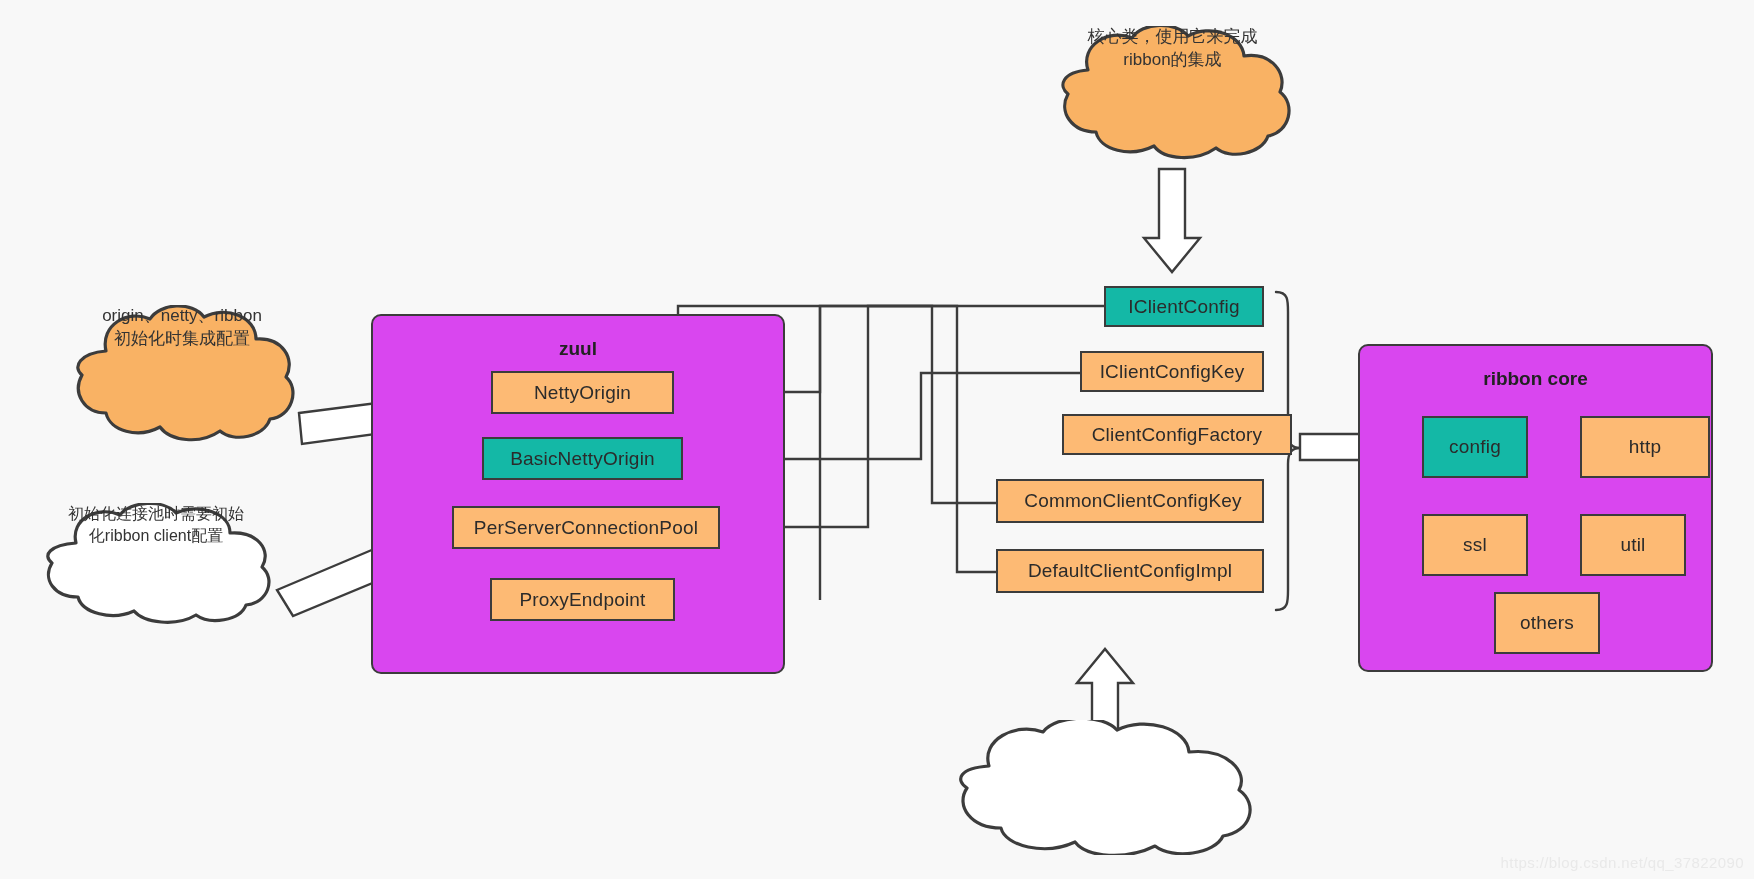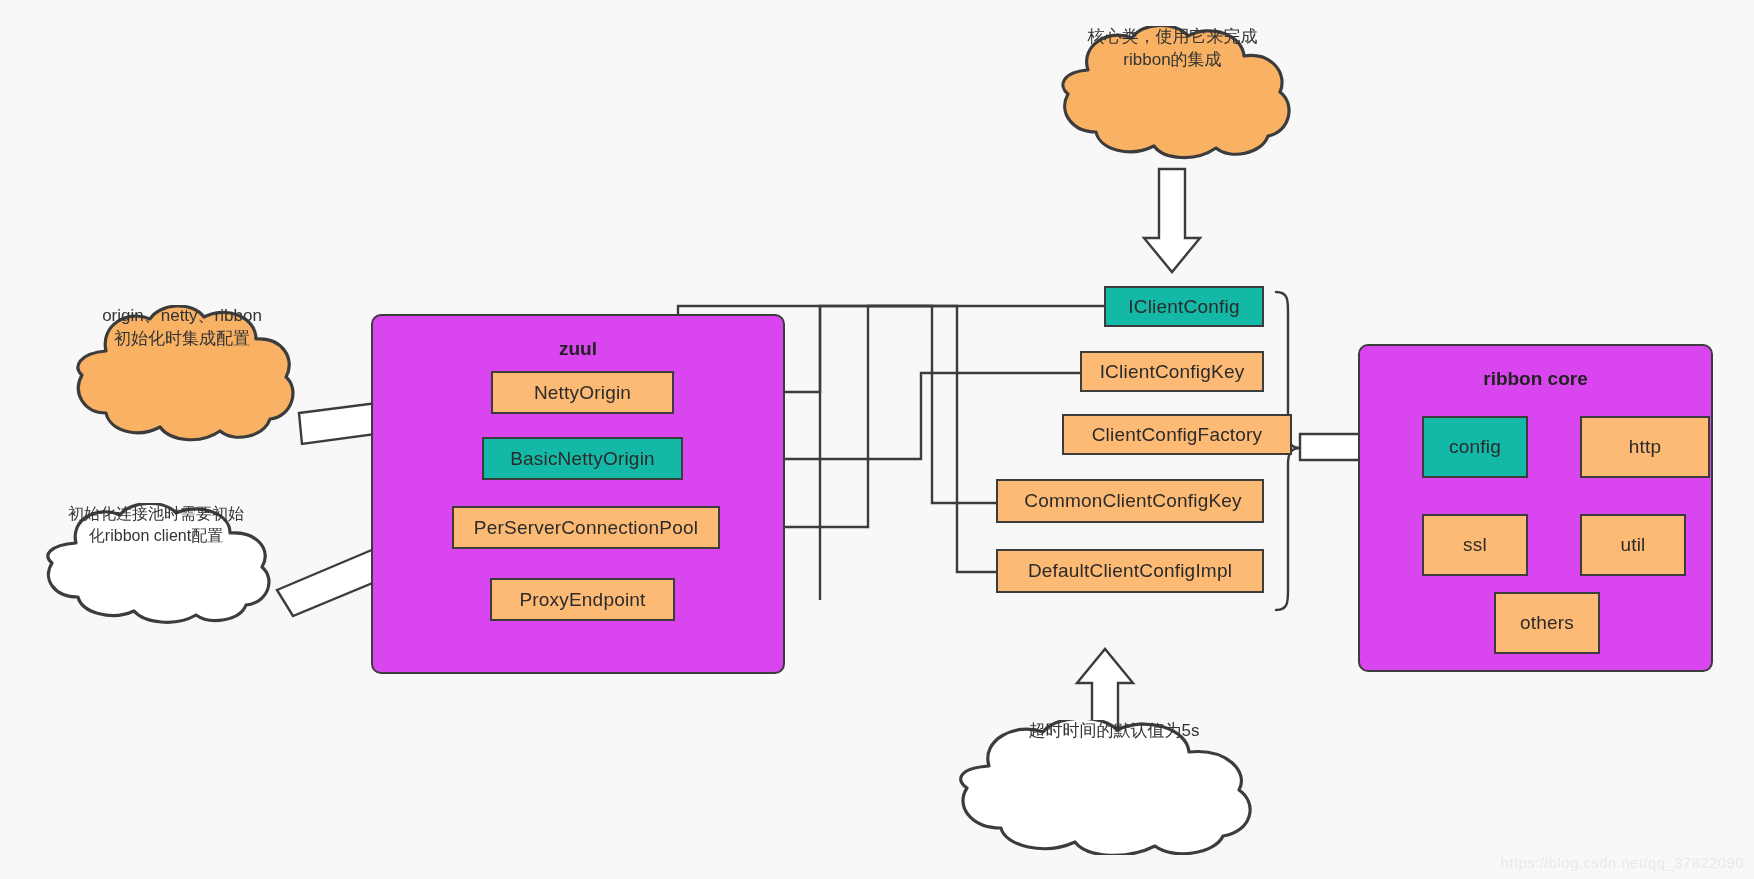--- a/index.html
+++ b/index.html
@@ -182,21 +182,20 @@
   </div>
 
   <div class="cloud" style="left:925px; top:720px; width:378px; height:135px; font-size:17px;">
     <svg viewBox="0 0 378 135" preserveAspectRatio="none">
       <path d="M64,46 C56,20 90,2 118,12 C132,-6 178,-6 192,10 C220,-4 262,8 264,32
                C302,28 324,52 314,70 C334,84 326,112 298,116
                C290,134 248,140 230,126 C202,140 162,138 150,122
                C120,136 80,126 76,108 C46,108 30,86 42,68 C30,60 34,48 64,46 Z" fill="#ffffff" stroke="#3c3c3c" stroke-width="3.2" stroke-linejoin="round"></path>
     </svg>
     <div class="cloud-text">
-      <div>超时时间的默认值为5s</div>
     </div>
   </div>
 
   <div class="group" style="left:371px; top:314px; width:414px; height:360px;">
     <div class="group-title" style="top:22px;">zuul</div>
   </div>
   <div class="node" style="left:491px; top:371px; width:183px; height:43px;">NettyOrigin</div>
   <div class="node orange" style="left:482px; top:437px; width:201px; height:43px;">BasicNettyOrigin</div>
   <div class="node" style="left:452px; top:506px; width:268px; height:43px;">PerServerConnectionPool</div>
   <div class="node" style="left:490px; top:578px; width:185px; height:43px;">ProxyEndpoint</div>

